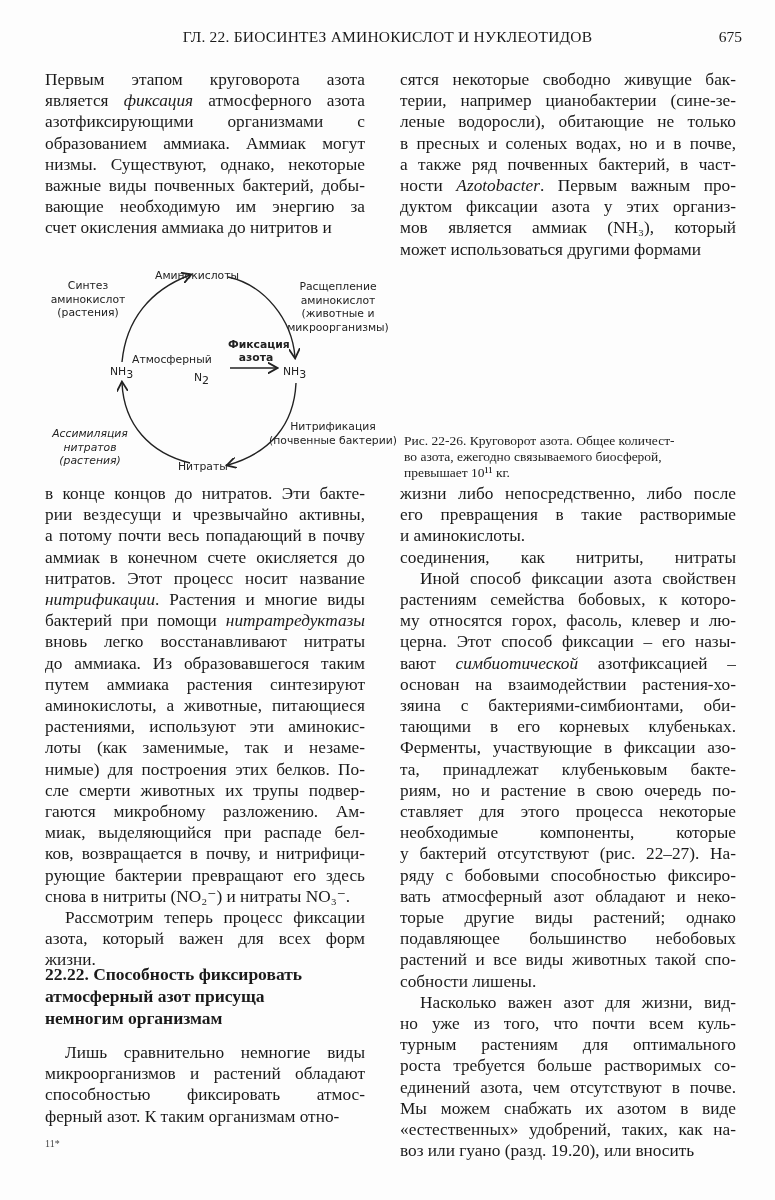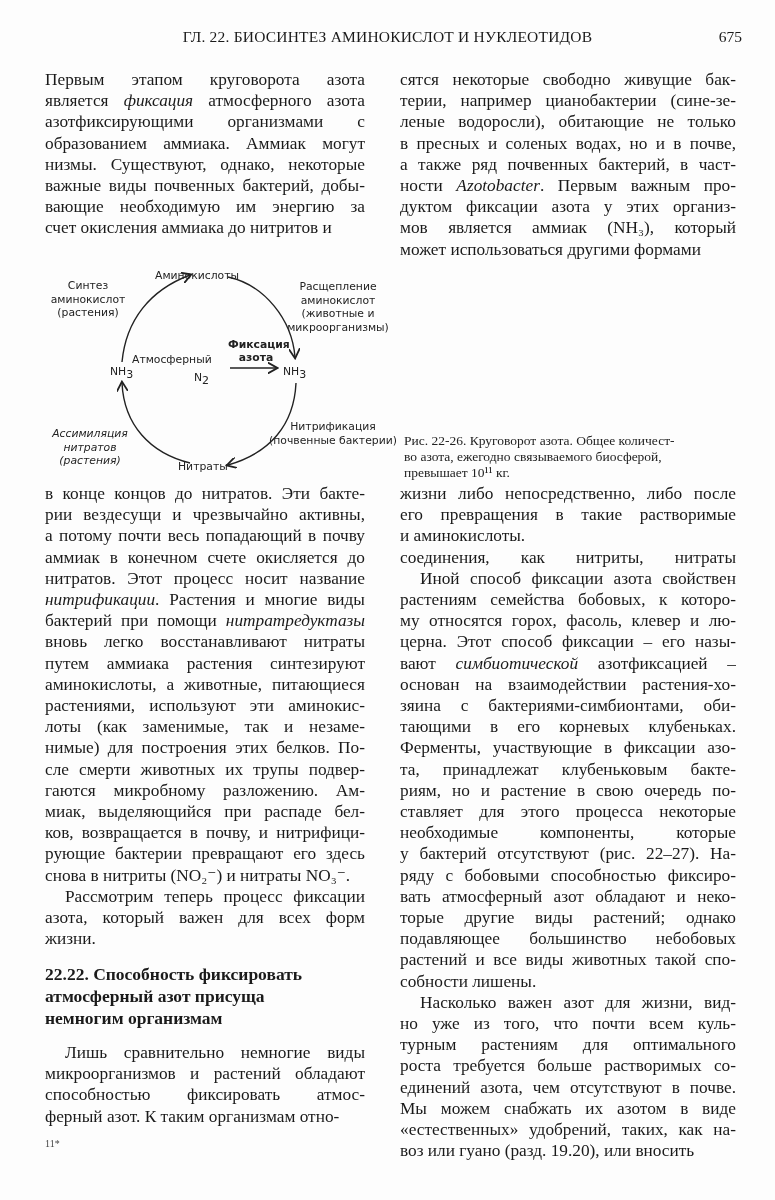--- a/index.html
+++ b/index.html
@@ -132,20 +132,21 @@
 <div class="col col-left" style="top:483px;">
   <div>
       <span class="line">в конце концов до нитратов. Эти бакте-</span>
       <span class="line">рии вездесущи и чрезвычайно активны,</span>
       <span class="line">а потому почти весь попадающий в почву</span>
       <span class="line">аммиак в конечном счете окисляется до</span>
       <span class="line">нитратов. Этот процесс носит название</span>
       <span class="line"><em>нитрификации</em>. Растения и многие виды</span>
       <span class="line">бактерий при помощи <em>нитратредуктазы</em></span>
       <span class="line">вновь легко восстанавливают нитраты</span>
+      <span class="line">до аммиака. Из образовавшегося таким</span>
       <span class="line">путем аммиака растения синтезируют</span>
       <span class="line">аминокислоты, а животные, питающиеся</span>
       <span class="line">растениями, используют эти аминокис-</span>
       <span class="line">лоты (как заменимые, так и незаме-</span>
       <span class="line">нимые) для построения этих белков. По-</span>
       <span class="line">сле смерти животных их трупы подвер-</span>
       <span class="line">гаются микробному разложению. Ам-</span>
       <span class="line">миак, выделяющийся при распаде бел-</span>
       <span class="line">ков, возвращается в почву, и нитрифици-</span>
       <span class="line">рующие бактерии превращают его здесь</span>

